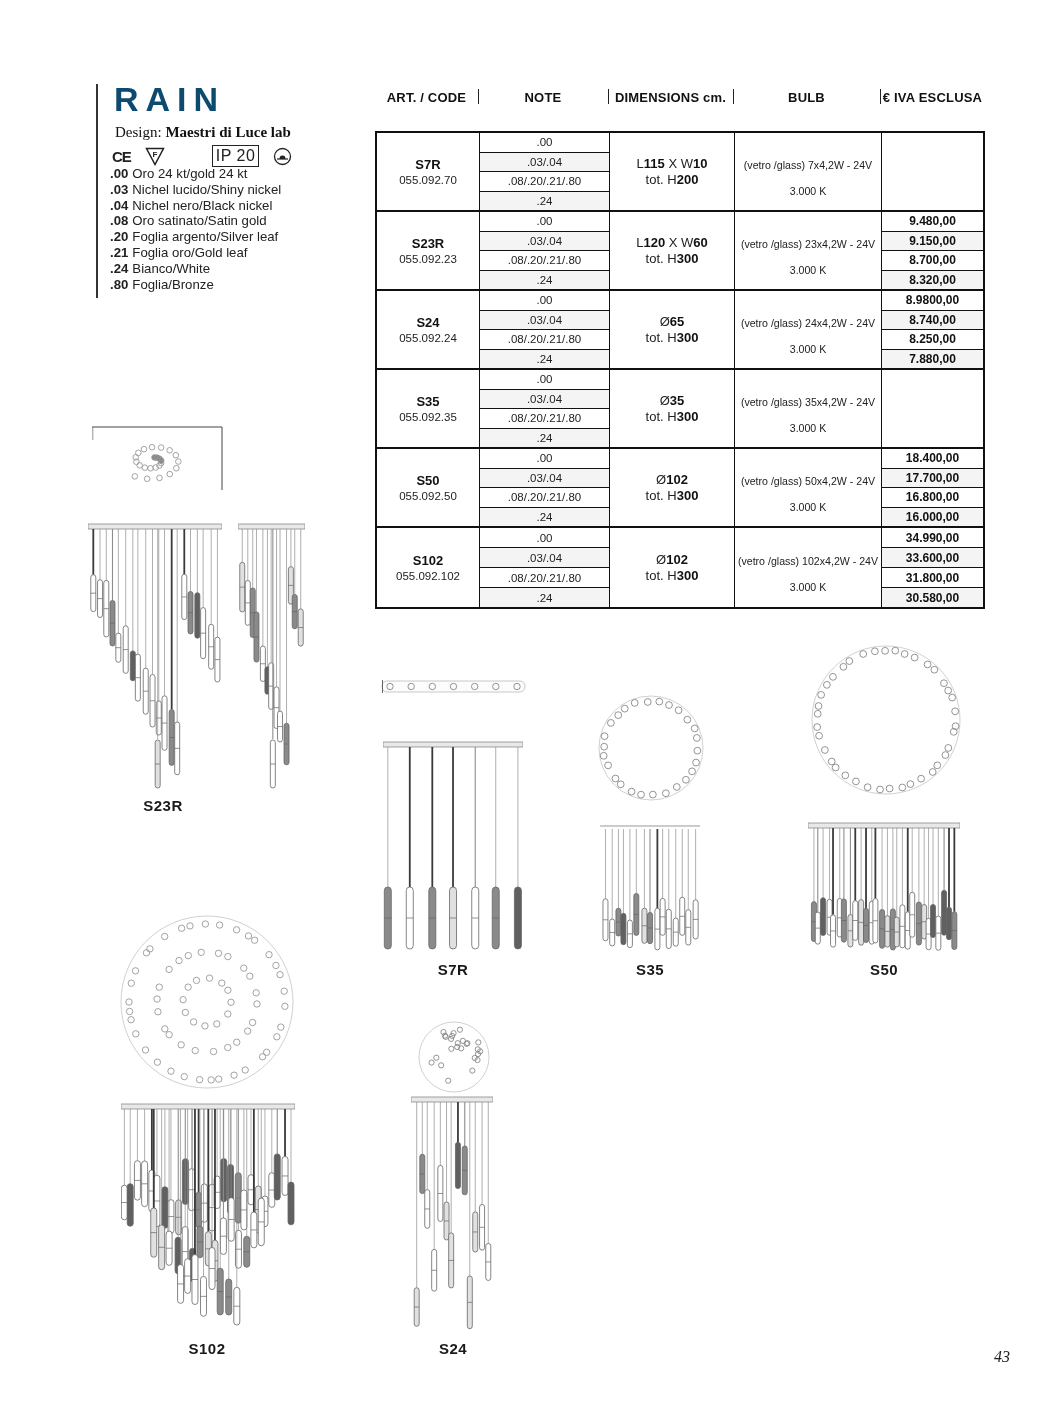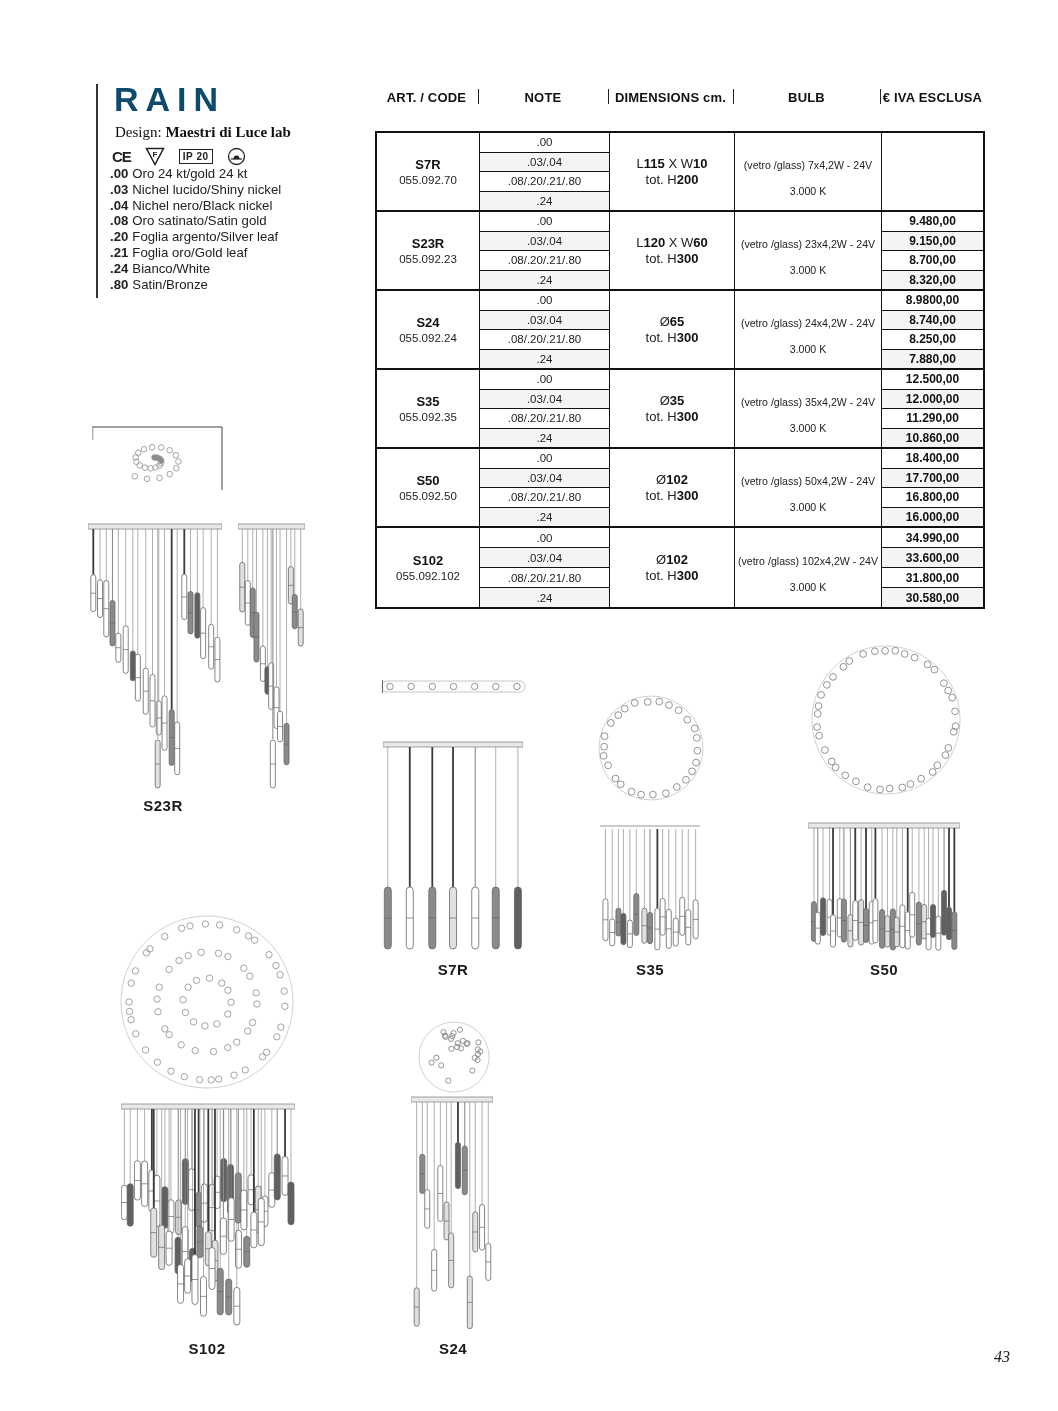--- a/index.html
+++ b/index.html
@@ -8,21 +8,21 @@
     position:relative; width:1058px; height:1411px; background:#fff;
     font-family:"Liberation Sans", sans-serif; color:#1a1a1a; overflow:hidden;
   }
   
   .vrule { position:absolute; left:96px; top:84px; width:1.5px; height:214px; background:#333; }
   .title { position:absolute; left:114px; top:80px; font-size:34px; font-weight:700; letter-spacing:7px; color:#0c4a6e; }
   .design-line { position:absolute; left:115px; top:124px; font-family:"Liberation Serif", serif; font-size:15px; color:#111; }
   .design-line b { font-weight:700; }
   .certs { position:absolute; left:112px; top:144px; height:24px; display:flex; align-items:center; gap:14px; }
   .ce { font-size:15px; font-weight:700; letter-spacing:-1px; color:#222; }
-  .ipbox { border:1.5px solid #222; font-size:10px; font-weight:700; padding:1px 3px; color:#222; letter-spacing:0.5px; }
+  .ipbox { border:1.5px solid #222; font-size:16px; font-weight:400; padding:1px 3px; color:#222; letter-spacing:0.5px;margin-left:33px; }
   .finishes { position:absolute; left:110px; top:166px; font-size:13.2px; line-height:15.8px; color:#222; }
   .finishes .row b { font-weight:700; margin-right:4px; }
   
   .thead { position:absolute; left:375px; top:86px; width:610px; height:22px; display:flex; }
   .thead .hc { display:flex; align-items:center; justify-content:center; font-size:13px; font-weight:700; color:#111; letter-spacing:0.2px; }
   .thead .hbar { position:absolute; top:3px; width:1px; height:15px; background:#222; }
   .tbody { position:absolute; left:375px; top:131px; width:610px; border:2px solid #111; background:#fff; }
   .group { display:flex; height:79px; border-bottom:2px solid #111; }
   .group:last-child { border-bottom:none; }
   .c-art   { width:103px; border-right:1px solid #111; display:flex; flex-direction:column; align-items:center; justify-content:center; }
@@ -71,21 +71,21 @@
   </div>
 
   <div class="finishes" id="finishes">
       <div class="row"><b>.00</b><span>Oro 24 kt/gold 24 kt</span></div>
       <div class="row"><b>.03</b><span>Nichel lucido/Shiny nickel</span></div>
       <div class="row"><b>.04</b><span>Nichel nero/Black nickel</span></div>
       <div class="row"><b>.08</b><span>Oro satinato/Satin gold</span></div>
       <div class="row"><b>.20</b><span>Foglia argento/Silver leaf</span></div>
       <div class="row"><b>.21</b><span>Foglia oro/Gold leaf</span></div>
       <div class="row"><b>.24</b><span>Bianco/White</span></div>
-      <div class="row"><b>.80</b><span>Satin/Bronze</span></div>
+      <div class="row"><b>.80</b><span>Foglia/Bronze</span></div>
     </div>
 
   <div class="thead">
     <div class="hc" style="width:103px">ART. / CODE</div>
     <div class="hc" style="width:130px">NOTE</div>
     <div class="hc" style="width:125px">DIMENSIONS cm.</div>
     <div class="hc" style="width:147px">BULB</div>
     <div class="hc" style="width:105px">€ IVA ESCLUSA</div>
     <div class="hbar" style="left:103px"></div>
     <div class="hbar" style="left:233px"></div>
@@ -177,26 +177,20 @@
           <div class="sub">.08/.20/.21/.80</div>
           <div class="sub alt">.24</div>
         </div>
         <div class="c-dim">
           <div class="dim-line"><span>Ø</span><span class="b">35</span></div>
           <div class="dim-line"><span>tot. H</span><span class="b">300</span></div>
         </div>
         <div class="c-bulb">
           <div class="bulb-line">(vetro /glass) 35x4,2W - 24V</div>
           <div class="bulb-line">3.000 K</div>
-        </div>
-        <div class="c-price">
-          <div class="sub">12.500,00</div>
-          <div class="sub alt">12.000,00</div>
-          <div class="sub">11.290,00</div>
-          <div class="sub alt">10.860,00</div>
         </div>
       </div>
       <div class="group">
         <div class="c-art">
           <div class="art-name">S50</div>
           <div class="art-code">055.092.50</div>
         </div>
         <div class="c-note">
           <div class="sub">.00</div>
           <div class="sub alt">.03/.04</div>

